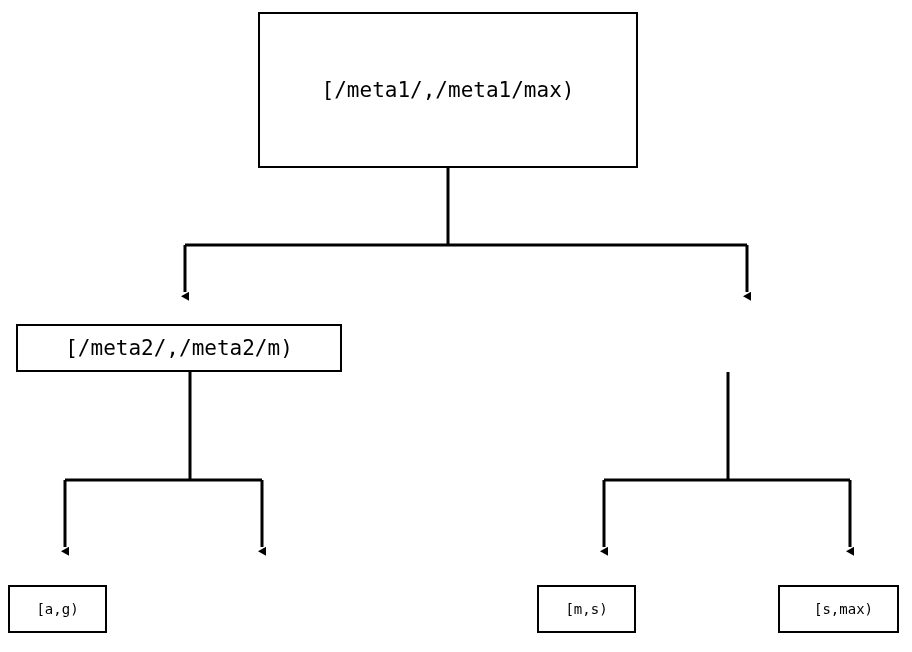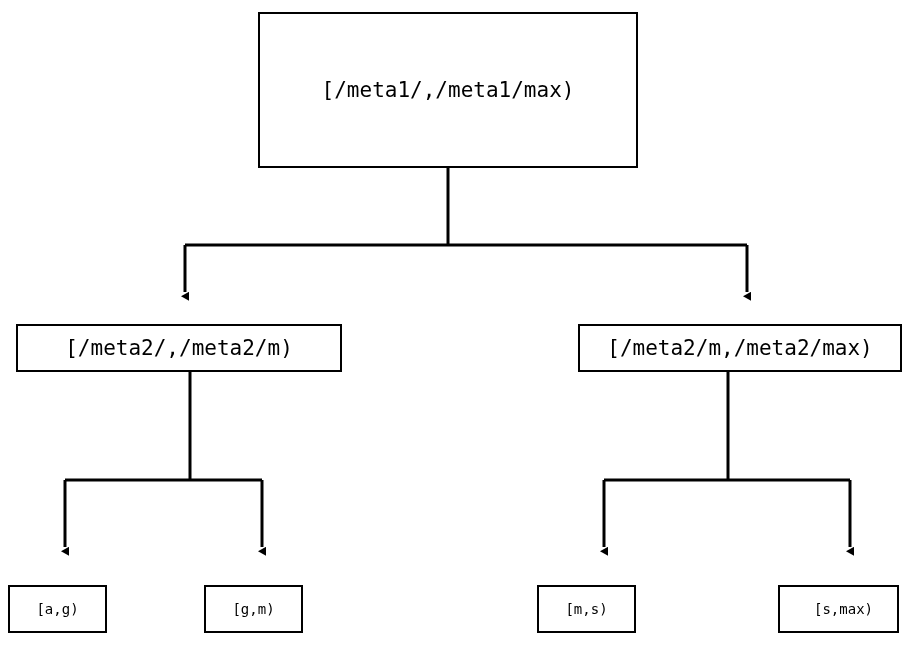--- a/index.html
+++ b/index.html
@@ -78,31 +78,25 @@
   </svg>
 
   <div class="node-box level-root" style="left:258px; top:12px; width:380px; height:156px;">
     <span class="node-label">[/meta1/,/meta1/max)</span>
   </div>
 
   <div class="node-box level-mid" style="left:16px; top:324px; width:326px; height:48px;">
     <span class="node-label">[/meta2/,/meta2/m)</span>
   </div>
 
-  <div class="node-box level-mid" style="left:578px; top:324px; width:324px; height:48px;">
-    <span class="node-label">[/meta2/m,/meta2/max)</span>
-  </div>
 
   <div class="node-box level-leaf" style="left:8px; top:585px; width:99px; height:48px;">
     <span class="node-label">[a,g)</span>
   </div>
 
-  <div class="node-box level-leaf" style="left:204px; top:585px; width:99px; height:48px;">
-    <span class="node-label">[g,m)</span>
-  </div>
 
   <div class="node-box level-leaf" style="left:537px; top:585px; width:99px; height:48px;">
     <span class="node-label">[m,s)</span>
   </div>
 
   <div class="node-box level-leaf" style="left:778px; top:585px; width:121px; height:48px;padding-left:10px;">
     <span class="node-label">[s,max)</span>
   </div>
 
 </div>

